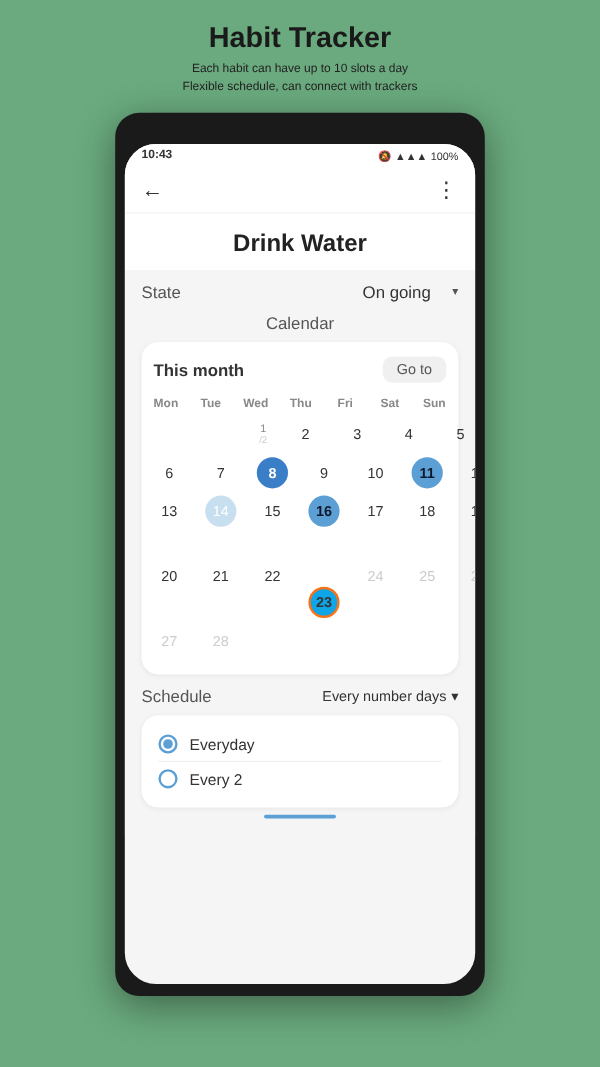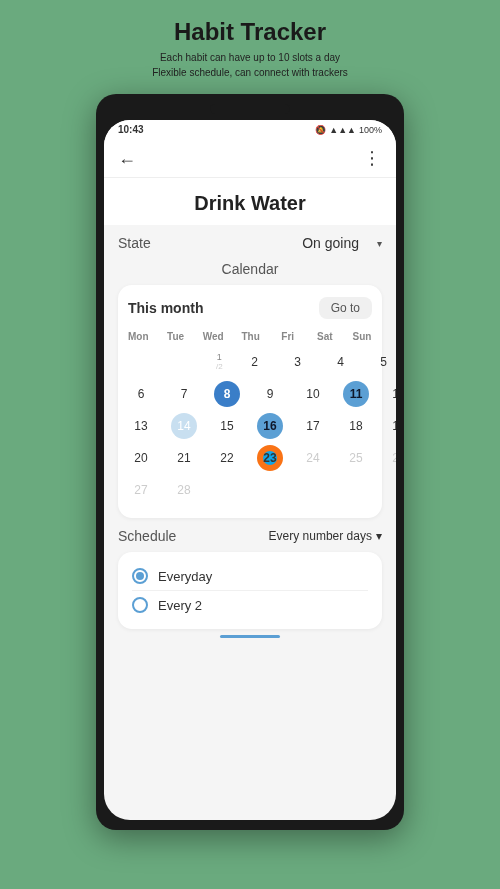--- a/index.html
+++ b/index.html
@@ -205,24 +205,25 @@
       color: #0f172a;
       font-weight: 700;
       text-align: right;
     }
     .cal-cell.filled-dark .day-num {
       background: #3a7ec8;
       color: #fff;
       font-weight: 600;
     }
     .cal-cell.today-cell .day-num {
-      border: 6px solid #f97316;
+      border: 2px solid #f97316;
       color: #333;
       font-weight: 600;
       background: #0ea5e9;
+      margin-top: 44px;
     }
     .cal-cell.partial .day-num {
       background: #c8dff0;
       color: #fff;
       font-weight: 500;
     }
     .cal-cell.muted {
       color: #bbb;
     }
     .cal-cell.muted .day-num { color: #ccc; }

